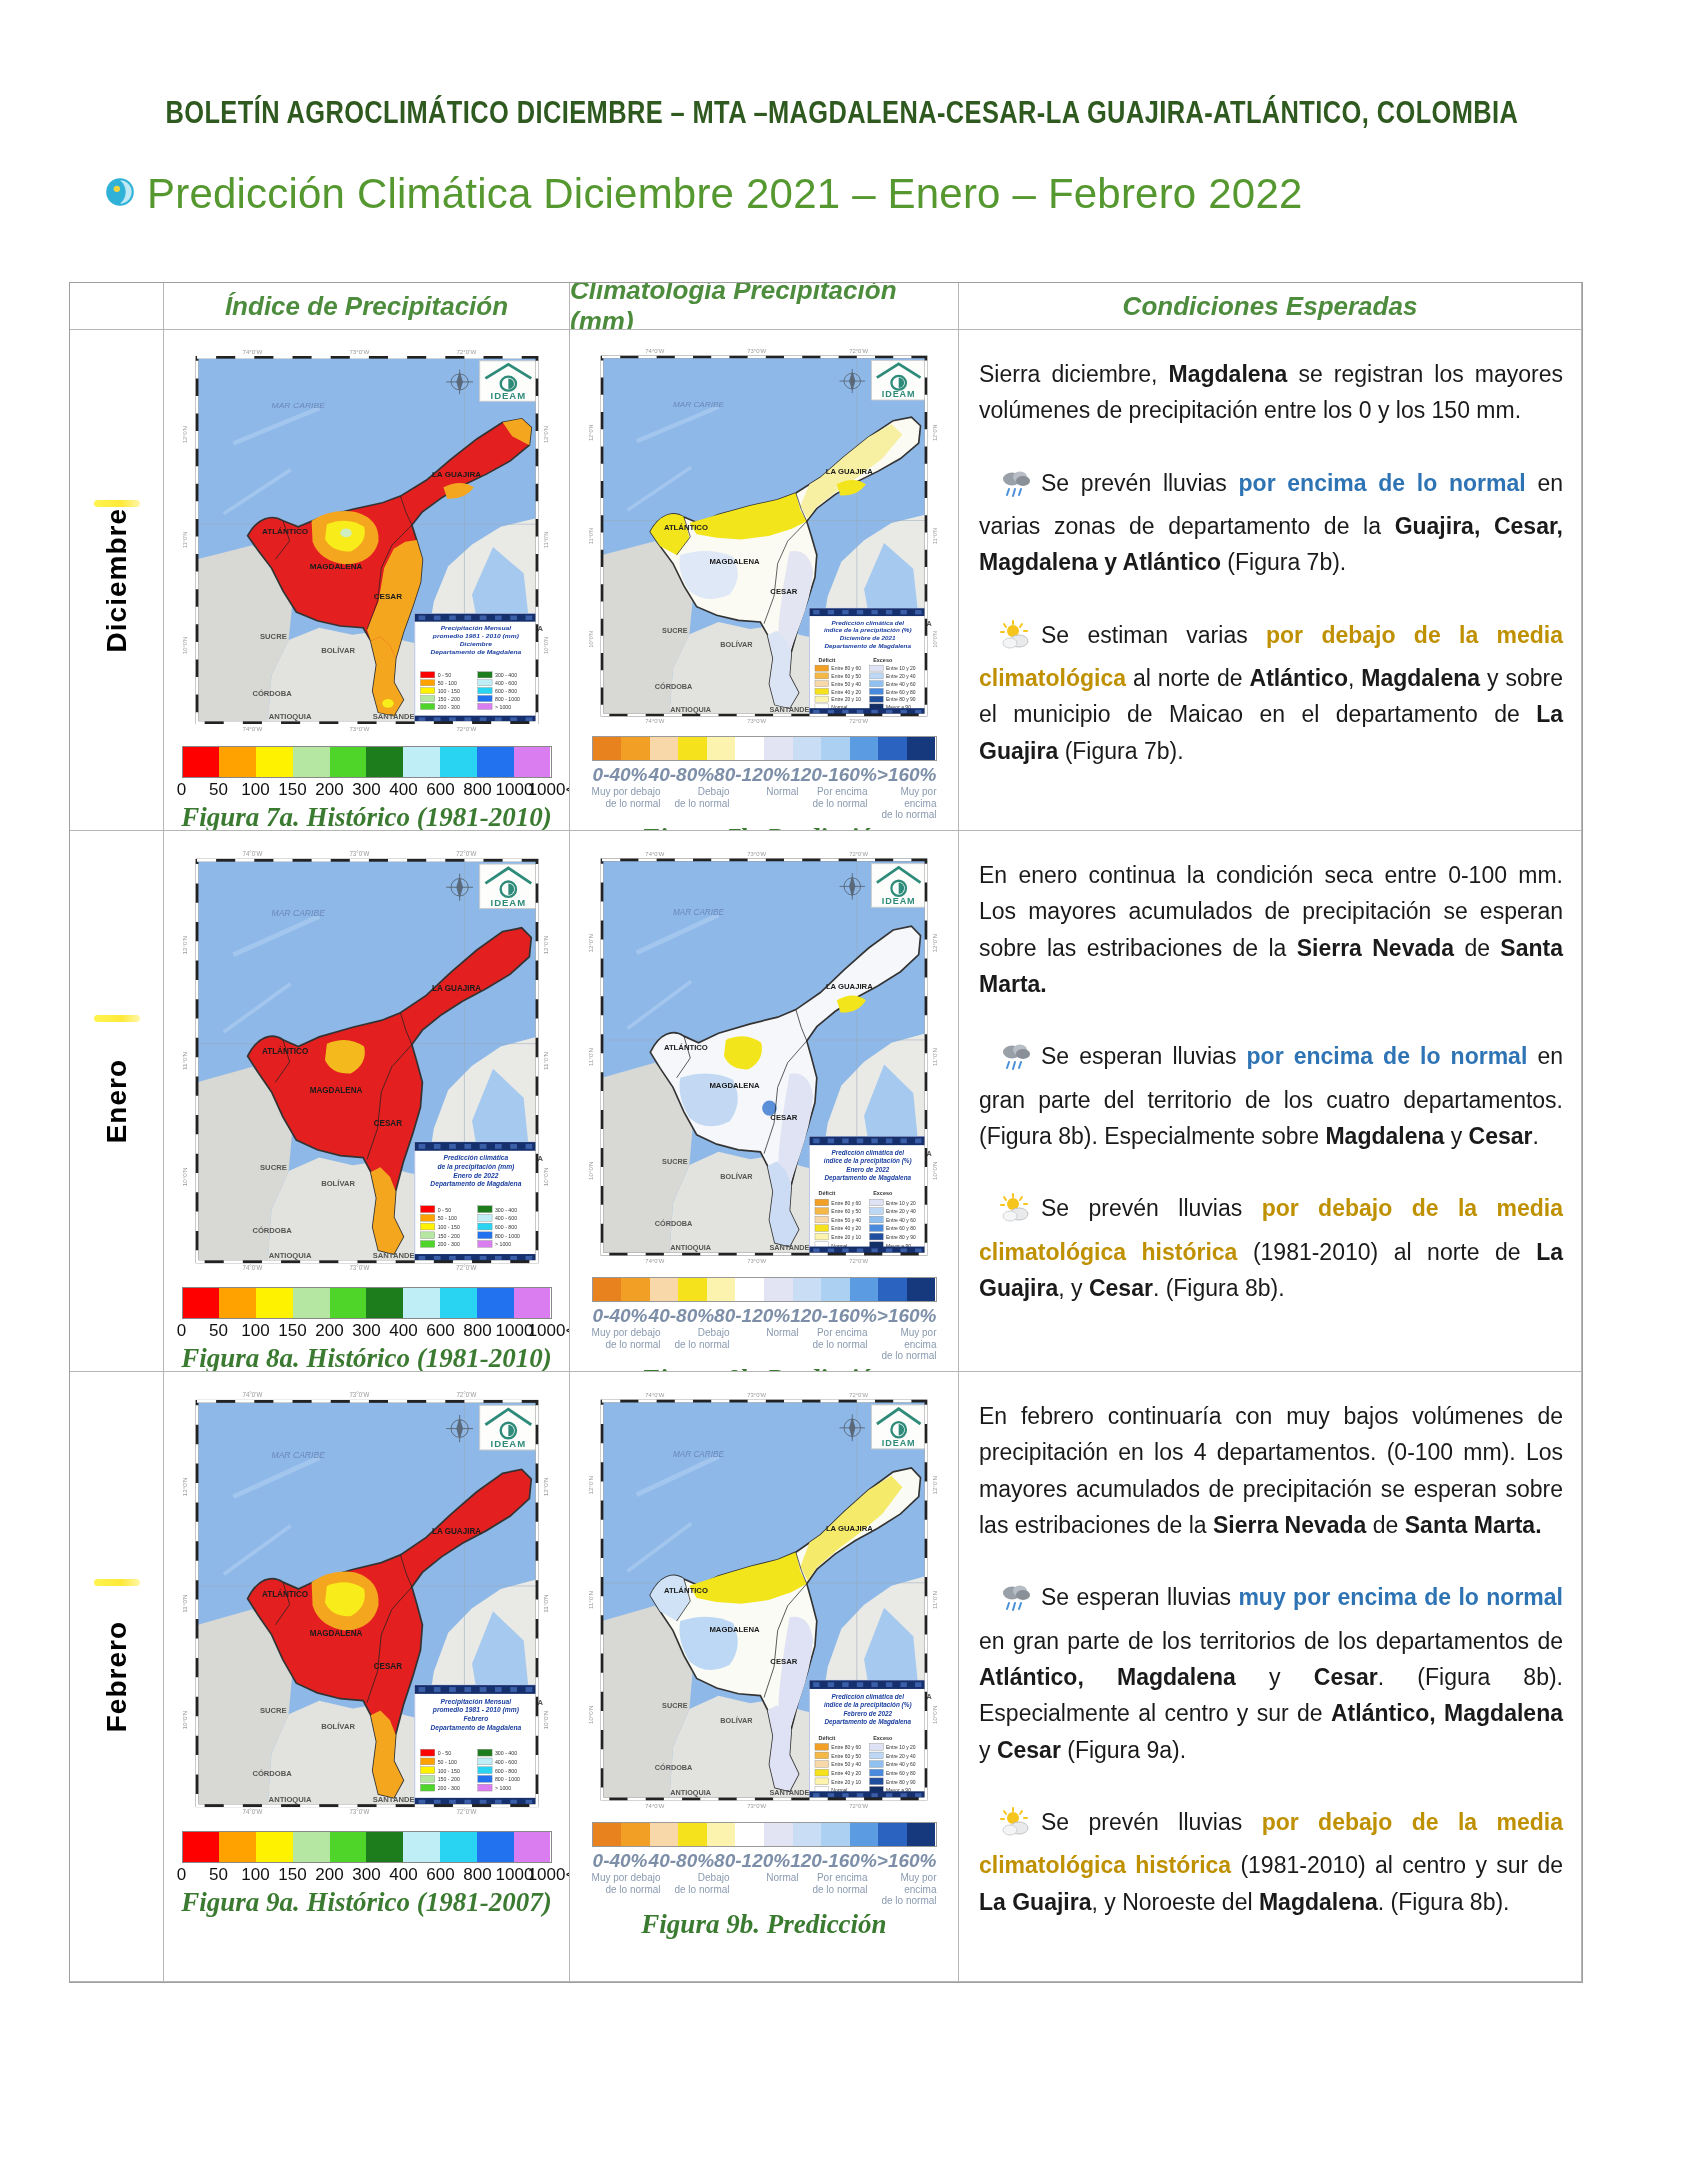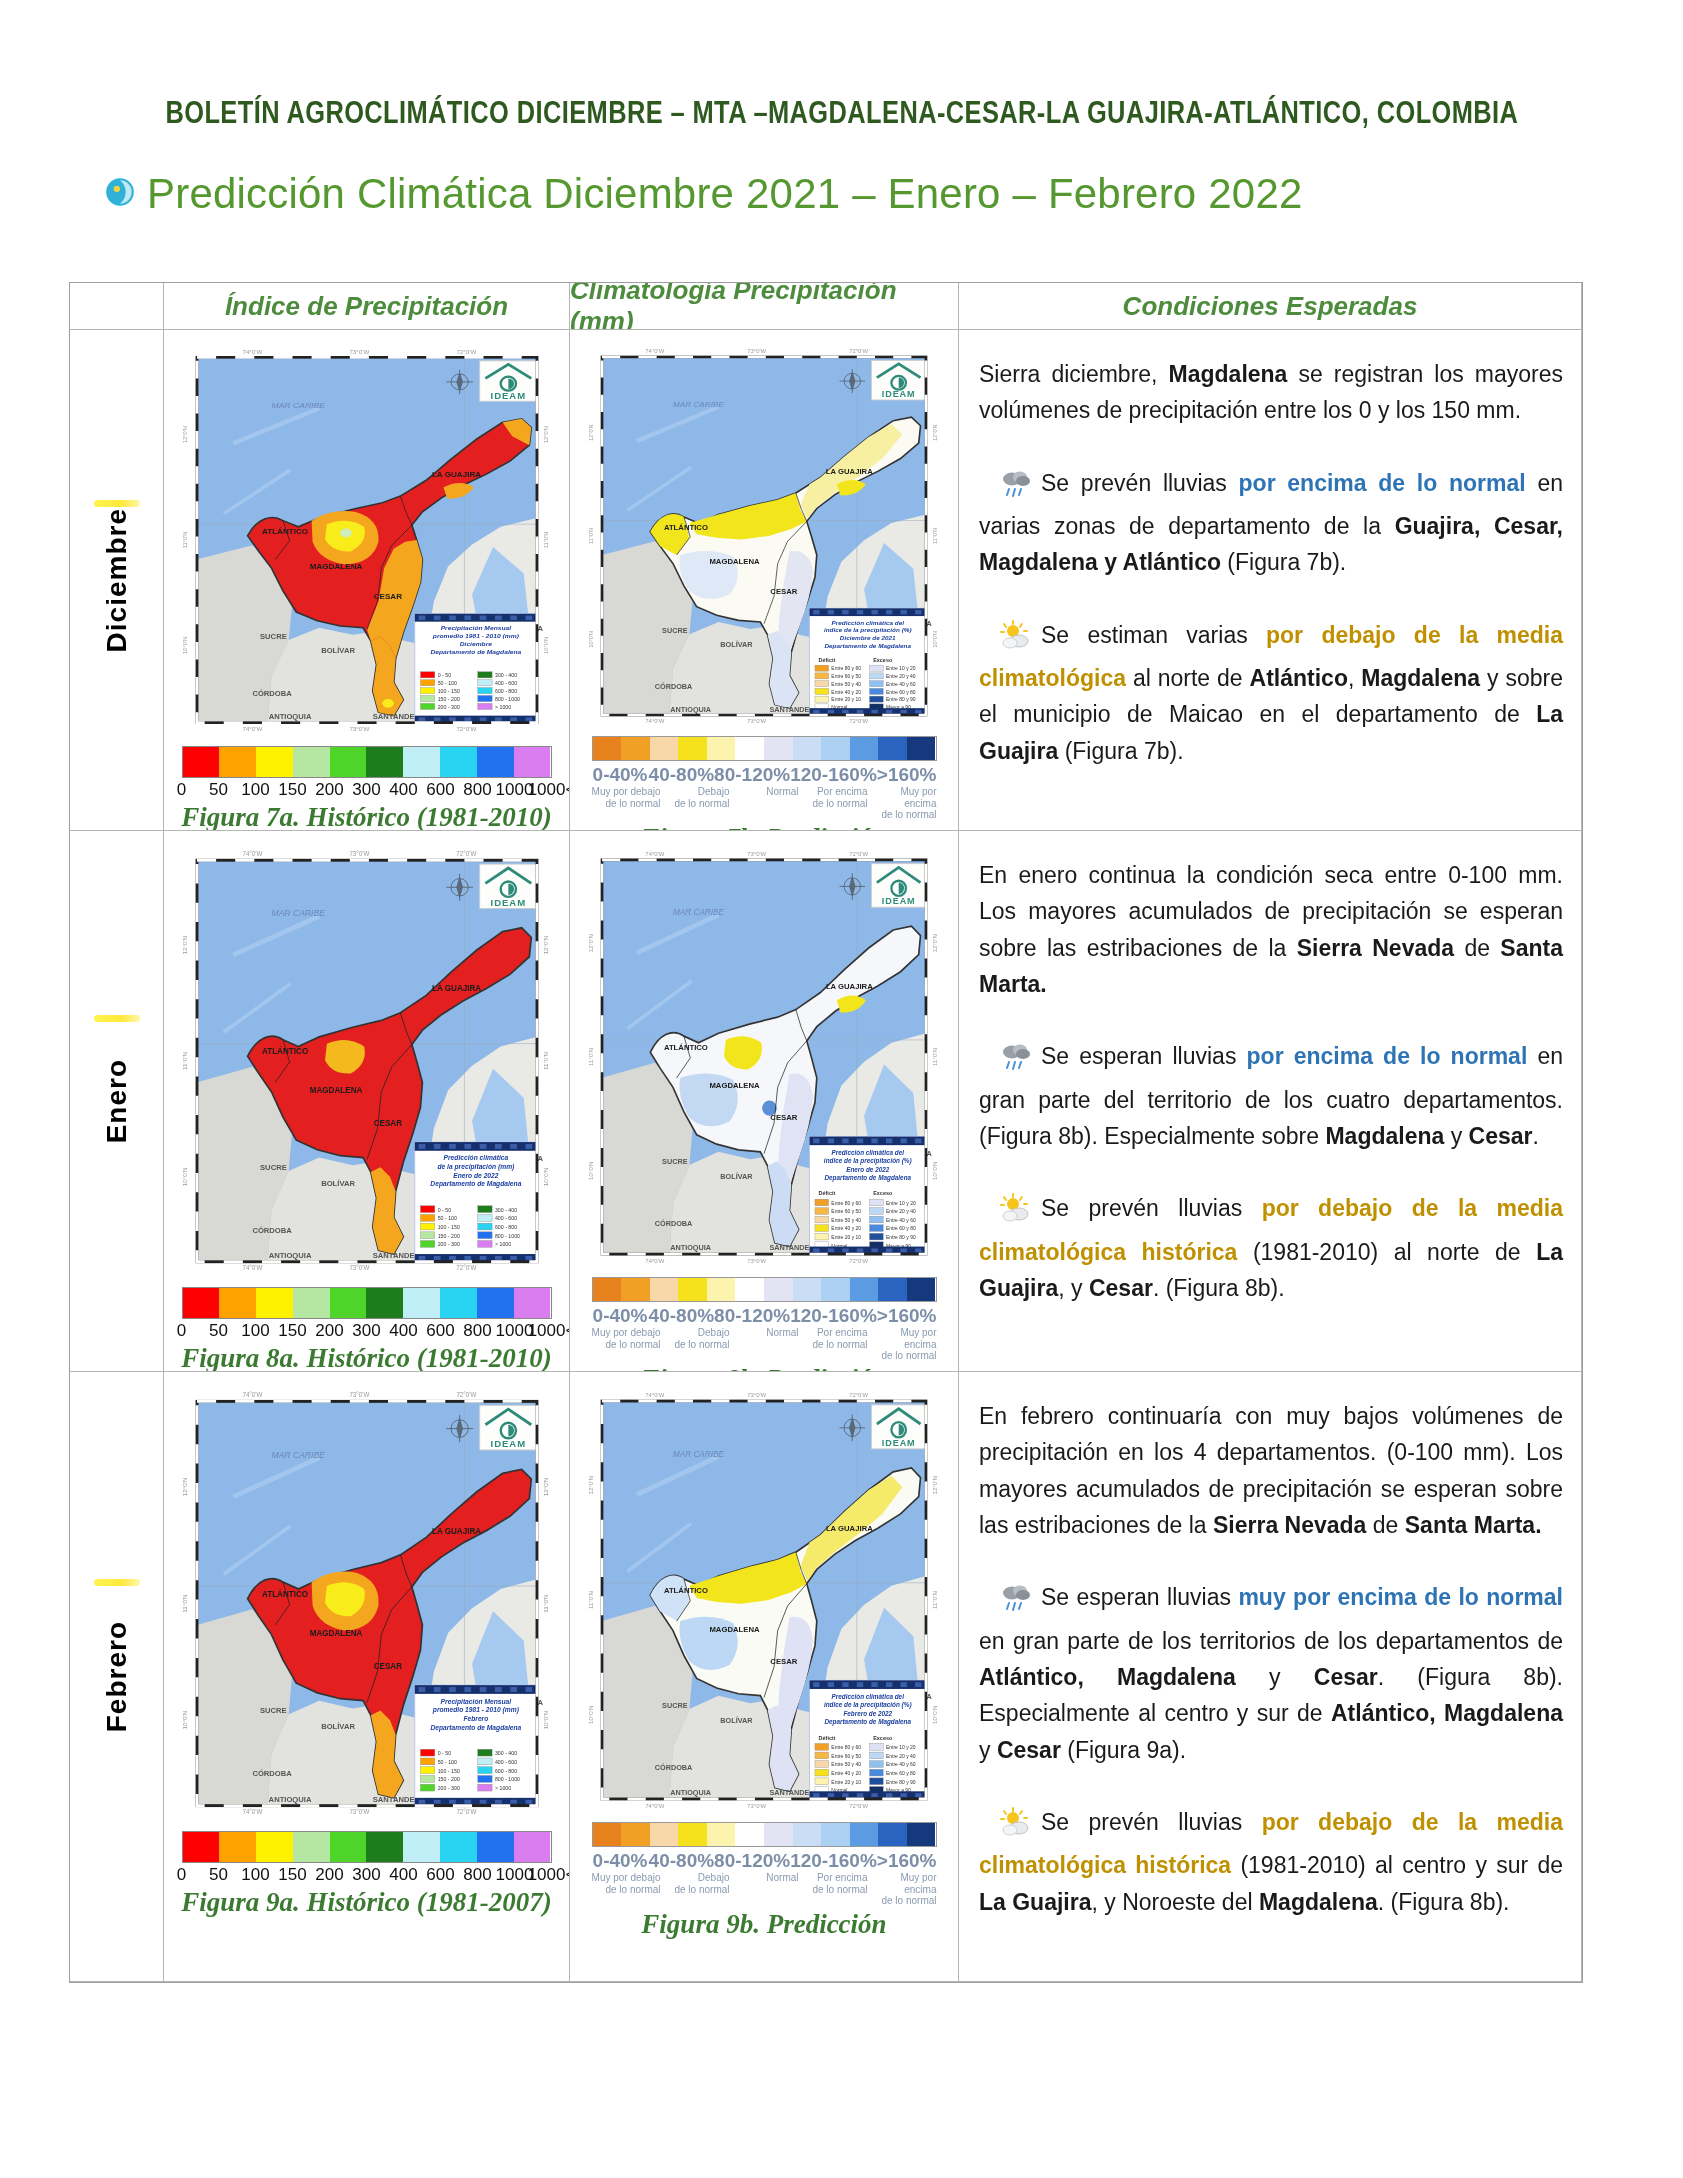--- a/index.html
+++ b/index.html
@@ -44,21 +44,21 @@
   .cB.r3 .map-svg{width:364px;height:440px;}
   
   .scale-mm{width:370px;margin-top:4px;}
   .scale-mm .segs{display:flex;height:30px;border:0.5px solid #888;}
   .scale-mm .segs div{flex:1;}
   .scale-mm .ticks{position:relative;height:22px;font-size:17px;color:#111;}
   .scale-mm .ticks span{position:absolute;transform:translateX(-50%);top:2px;}
   .scale-pct{width:345px;margin-top:2px;}
   .scale-pct .segs{display:flex;height:23px;border:0.5px solid #999;}
   .scale-pct .segs div{flex:1;}
-  .scale-pct .plabels{display:flex;margin-top:3px;}
+  .scale-pct .plabels{display:flex;margin-top:3px;font-style:italic;}
   .scale-pct .plabels span{flex:1;text-align:center;font-size:19px;font-weight:700;color:#7d8fa8;white-space:nowrap;}
   .scale-pct .slabels{display:flex;}
   .scale-pct .slabels span{flex:1;text-align:right;font-size:10px;line-height:1.15;color:#8a9ab0;white-space:pre-line;}
   .fig-caption{font-size:27px;font-weight:700;font-style:italic;color:#3b7a31;
                font-family:"Liberation Serif",serif;margin-top:2px;white-space:nowrap;}
 </style>
 </head>
 <body>
 
 <div class="doc-header">

